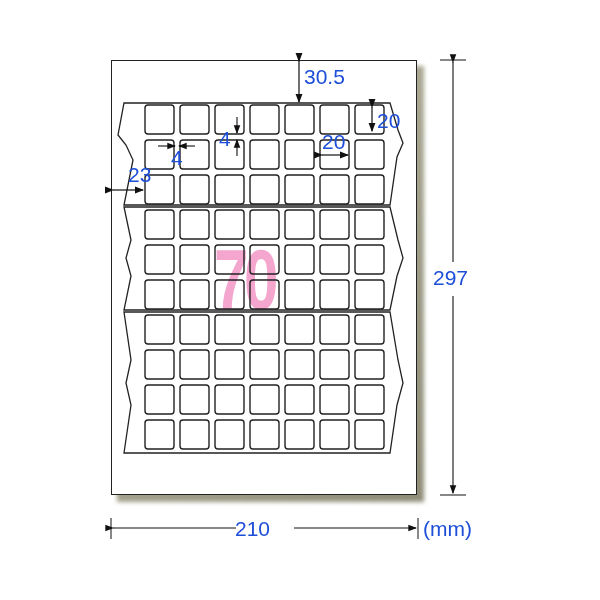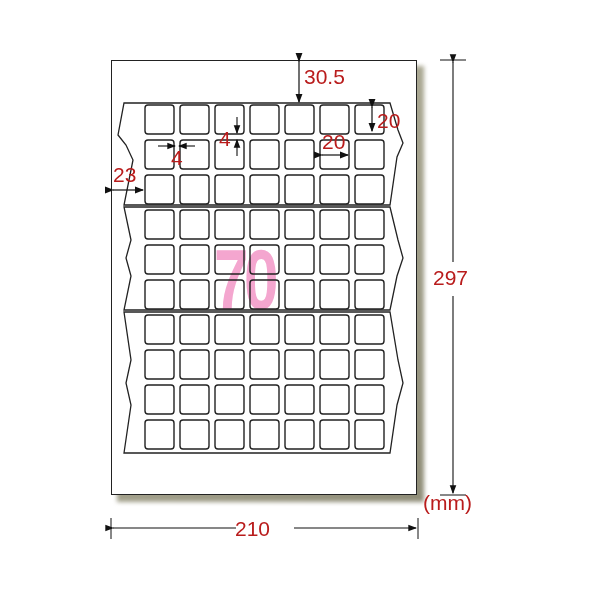--- a/index.html
+++ b/index.html
@@ -3,21 +3,21 @@
 <meta charset="utf-8">
 <style>
   html, body { margin: 0; padding: 0; background: #ffffff; }
   body { width: 600px; height: 600px; position: relative; overflow: hidden;
          font-family: "Liberation Sans", sans-serif; }
   .sheet-shadow { position: absolute; left: 117px; top: 66px; width: 307px; height: 436px;
                   background: linear-gradient(135deg, #bdbba6, #8f8d78); filter: blur(2px); }
   .sheet { position: absolute; left: 111px; top: 60px; width: 306px; height: 435px;
            background: #fff; border: 1.5px solid #222; box-sizing: border-box; }
   svg.overlay { position: absolute; left: 0; top: 0; }
-  .dim-text { position: absolute; color: #b91c1c; font-size: 21px; line-height: 1; white-space: nowrap; }
+  .dim-text { position: absolute; color: #1d4ed8; font-size: 21px; line-height: 1; white-space: nowrap; }
   .big-num { position: absolute; left: 214px; top: 236px; font-size: 86px; font-weight: bold;
              color: #f4a6cf; letter-spacing: -6px; transform: scaleX(0.72); transform-origin: left top;
              line-height: 1; font-family: "Liberation Sans", sans-serif; }
 </style>
 </head>
 <body>
 
 <div class="sheet-shadow"></div>
 <div class="sheet"></div>
 
@@ -129,18 +129,18 @@
 
   <line x1="111" y1="518" x2="111" y2="539" stroke="#111" stroke-width="1"></line>
   <line x1="418" y1="518" x2="418" y2="539" stroke="#111" stroke-width="1"></line>
   <line x1="113" y1="528" x2="236" y2="528" stroke="#111" stroke-width="1.1" marker-start="url(#ah)"></line>
   <line x1="294" y1="528" x2="416" y2="528" stroke="#111" stroke-width="1.1" marker-end="url(#ah)"></line>
 </svg>
 
 <div class="dim-text" style="left:304px;top:66px;">30.5</div>
 <div class="dim-text" style="left:377px;top:110px;">20</div>
 <div class="dim-text" style="left:322px;top:131px;">20</div>
-<div class="dim-text" style="left:113px;top:164px;">23</div>
+<div class="dim-text" style="left:113px;top:164px;padding-left:15px;">23</div>
 <div class="dim-text" style="left:171px;top:147px;">4</div>
 <div class="dim-text" style="left:219px;top:128px;">4</div>
 <div class="dim-text" style="left:433px;top:267px;">297</div>
 <div class="dim-text" style="left:235px;top:518px;">210</div>
-<div class="dim-text" style="left:423px;top:492px;">(mm)</div>
+<div class="dim-text" style="left:423px;top:518px;">(mm)</div>
 
 </body></html>

